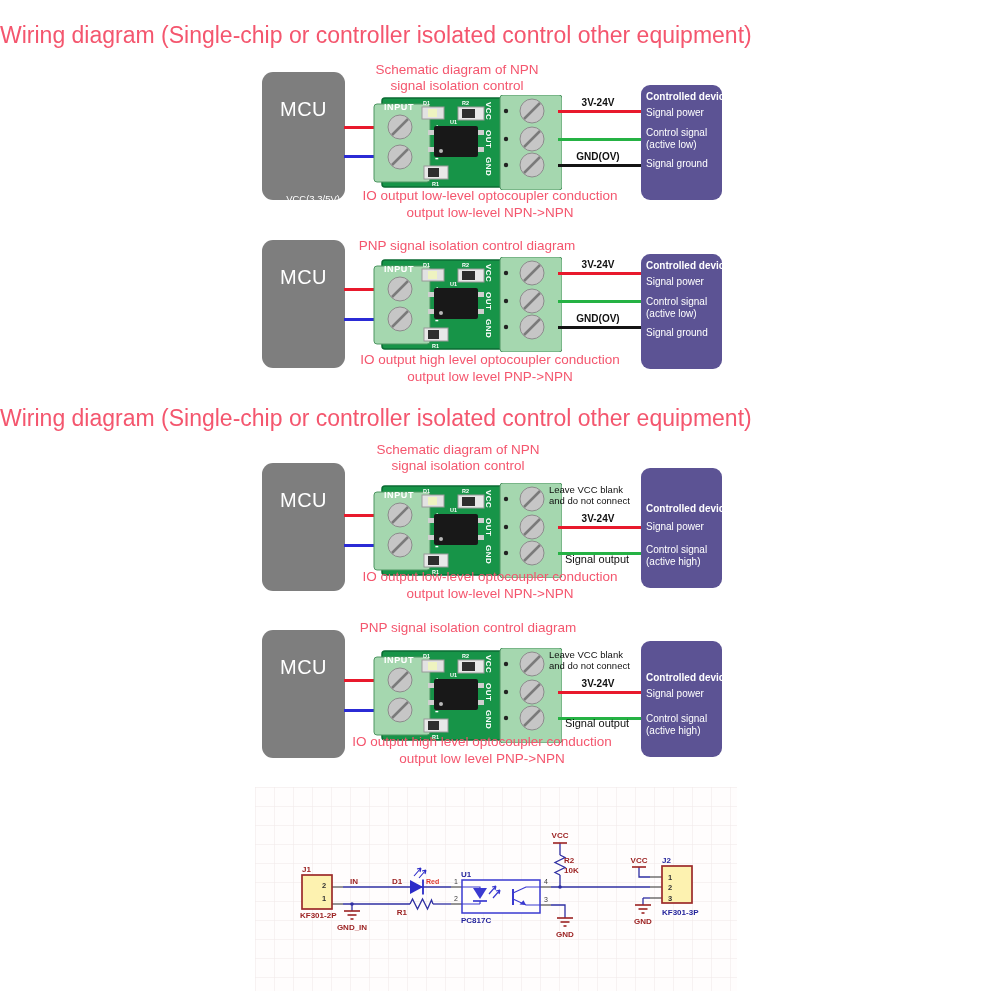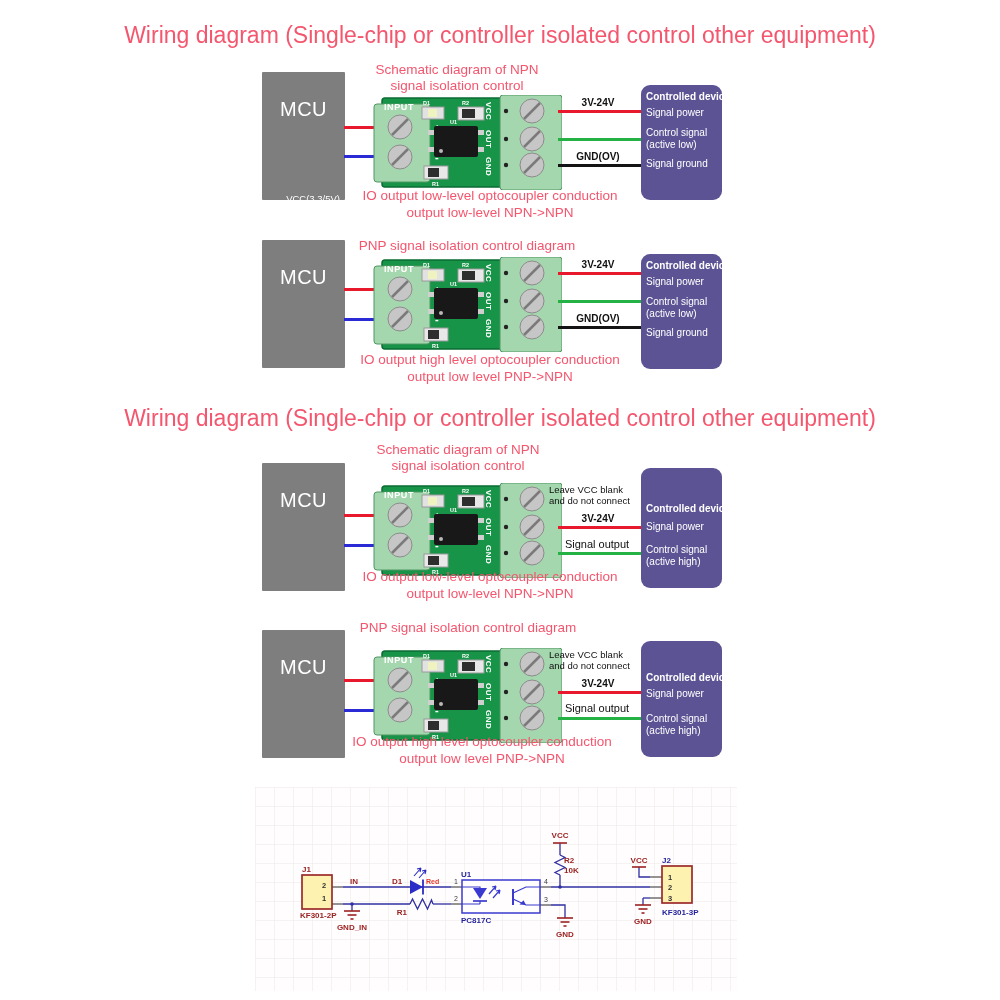--- a/index.html
+++ b/index.html
@@ -1,32 +1,32 @@
 <!DOCTYPE html>
 <html><head>
 <meta charset="utf-8">
 <style>
   html,body{margin:0;padding:0;background:#fff;}
   .canvas{position:relative;width:1000px;height:1000px;background:#ffffff;
           font-family:"Liberation Sans",sans-serif;overflow:hidden;}
-  .ttl{position:absolute;left:0;width:1000px;text-align:center;color:#f4566e;
+  .ttl{position:absolute;left:0;width:1000px;color:#f4566e;
        font-size:23px;white-space:nowrap;}
   .sec{position:absolute;text-align:center;color:#f4566e;font-size:13.5px;line-height:16px;}
   .cap{position:absolute;text-align:center;color:#f4566e;font-size:13.5px;line-height:16.5px;}
-  .mcu{position:absolute;left:262px;width:83px;background:#7e7e7e;border-radius:1px;color:#fff;}
+  .mcu{position:absolute;left:262px;width:83px;background:#7e7e7e;border-radius:11px;color:#fff;}
   .mcu-name{position:absolute;top:26px;left:0;width:100%;text-align:center;font-size:20px;letter-spacing:.5px;}
   .mcu-pin{position:absolute;right:5px;font-size:9.5px;line-height:12px;white-space:nowrap;}
   .dev{position:absolute;left:641px;width:81px;background:#5c5394;border-radius:9px;color:#fff;}
   .dev span{position:absolute;left:5px;white-space:nowrap;}
   .dev-t{font-size:10px;font-weight:bold;line-height:12px;}
   .dev-r{font-size:10px;line-height:14px;}
   .wire{position:absolute;height:3px;}
   .wlabel{position:absolute;font-size:10px;font-weight:bold;color:#101010;text-align:center;width:80px;}
   .note{position:absolute;left:549px;font-size:9.5px;line-height:11px;color:#101010;white-space:nowrap;}
-  .sig{position:absolute;left:552px;width:90px;font-size:11px;color:#101010;text-align:center;}
+  .sig{position:absolute;left:552px;width:90px;font-size:11px;color:#101010;text-align:center;margin-top:15px;}
   .pcb{position:absolute;width:190px;height:95px;}
   .silk{fill:#fff;font-family:"Liberation Sans",sans-serif;font-weight:bold;}
   .head{font-size:9px;letter-spacing:.6px;}
   .tiny{font-size:5.5px;}
   .pinlbl{font-size:8px;letter-spacing:.5px;}
   .plusminus{font-size:11px;}
   .sch{position:absolute;left:255px;top:787px;}
   .sch text{font-family:"Liberation Sans",sans-serif;}
   .sch-dr{fill:#9c2222;font-size:8px;font-weight:bold;}
   .sch-nv{fill:#24249c;font-size:8px;font-weight:bold;}

